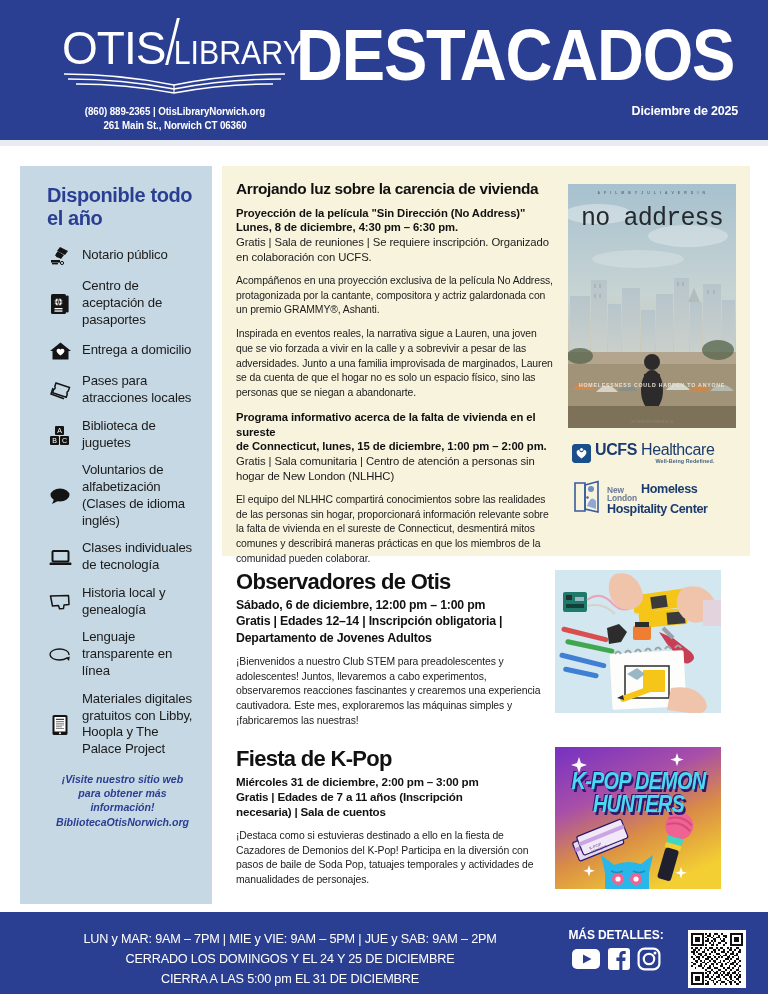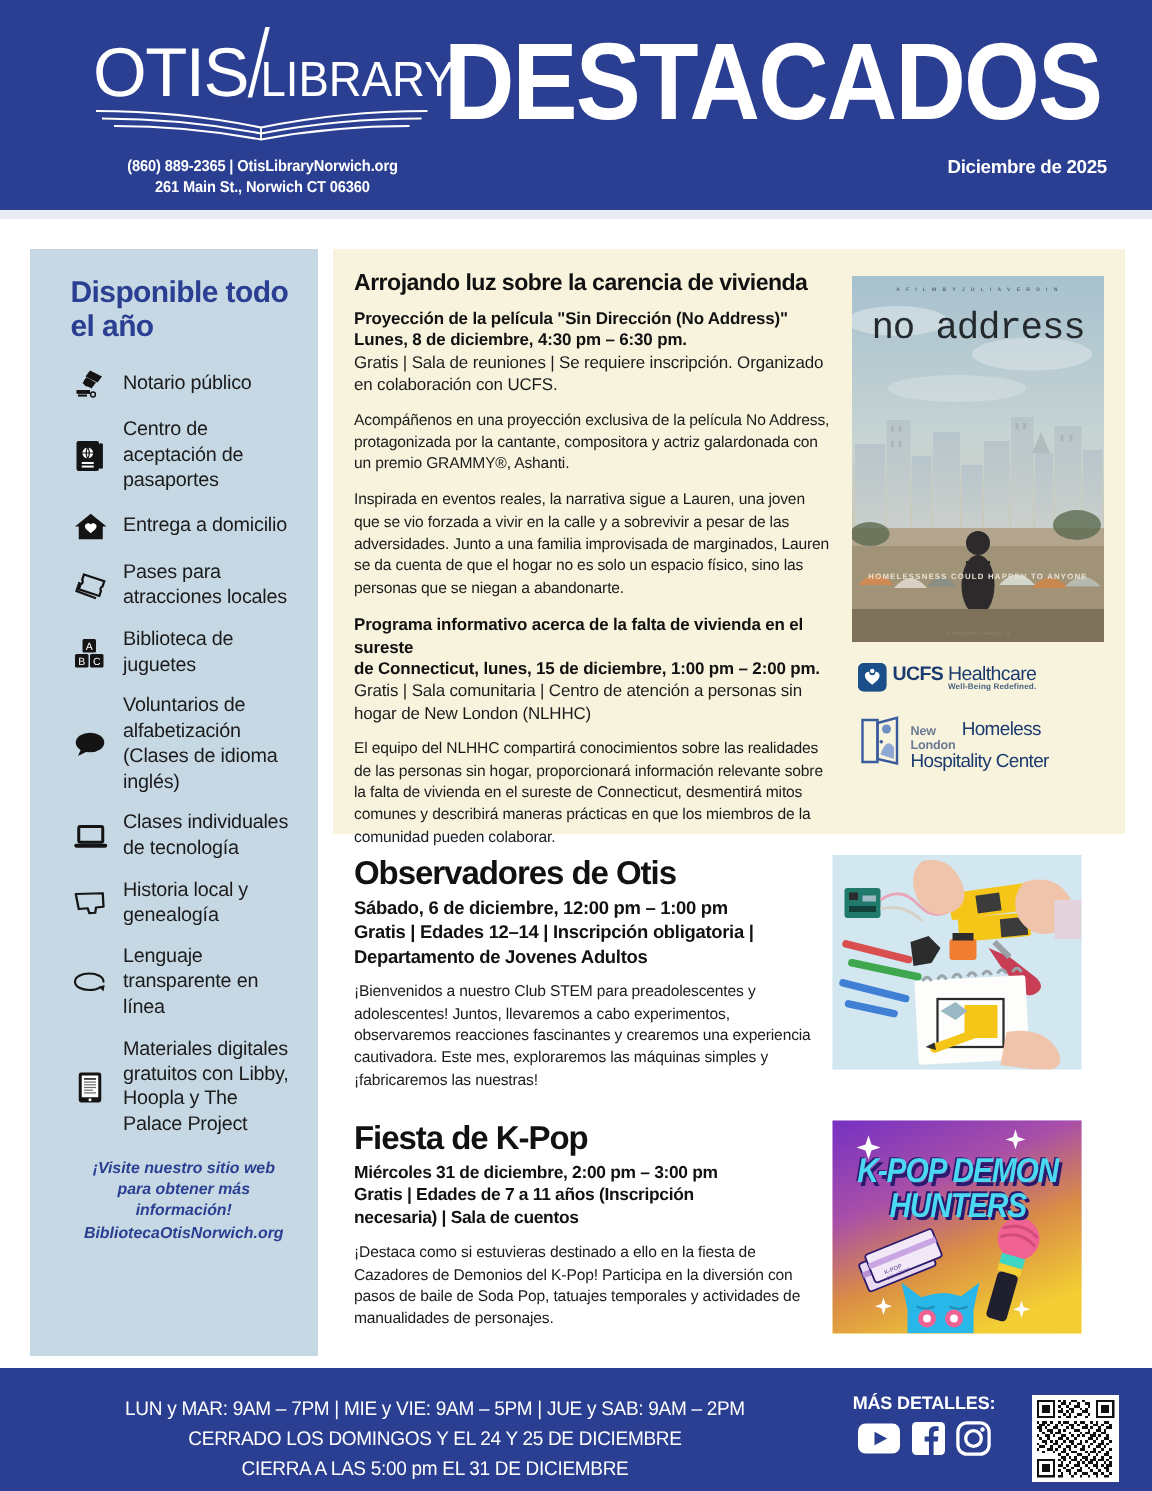--- a/index.html
+++ b/index.html
@@ -180,35 +180,35 @@
   .logo-ucfs {
     margin-top: 14px; display: flex; align-items: center; gap: 4px;
     padding-left: 4px;
   }
   .ucfs-mark {
     width: 19px; height: 19px; background: #1b4f8a;
     border-radius: 4px; position: relative;
   }
   .ucfs-txt { line-height: 1; }
   .ucfs-name {
-    font-size: 13px; font-weight: 700; color: #1b3b6f; letter-spacing: -0.4px; text-align: center;
+    font-size: 16px; font-weight: 700; color: #1b3b6f; letter-spacing: -0.4px; text-align: center;
   }
   .ucfs-name i { font-style: normal; font-weight: 400; }
   .ucfs-tag {
     font-size: 5.4px; color: #4a6380; letter-spacing: 0.1px;
     font-weight: 600; margin-top: 1px; text-align: right;
   }
   .logo-nlhhc {
     margin-top: 16px; display: flex; align-items: center; gap: 5px;
     padding-left: 4px;
   }
   .nlhhc-txt { line-height: 1.02; }
   .nlhhc-l1 { font-size: 8.4px; color: #6b7b95; font-weight: 700; letter-spacing: -0.1px;}
   .nlhhc-l2 { font-size: 8.4px; color: #6b7b95; font-weight: 700; letter-spacing: -0.1px;}
-  .nlhhc-big { font-size: 12.6px; color: #1b3b6f; font-weight: 400; letter-spacing: -0.4px; }
+  .nlhhc-big { font-size: 12.6px; color: #1b3b6f; font-weight: 700; letter-spacing: -0.4px; }
   .nlhhc-row { display: flex; align-items: baseline; gap: 4px; }
 
   
   .article-row {
     display: flex; width: 528px;
     padding: 14px 16px 4px 14px;
   }
   .art-left { width: 322px; padding-right: 10px; }
   .art-right { width: 180px; }
 

